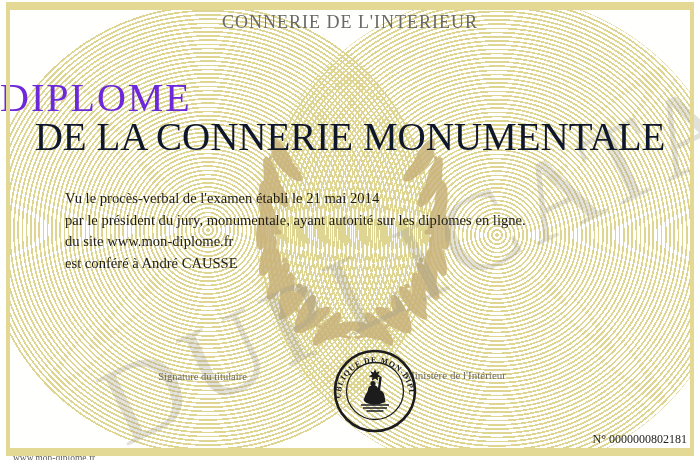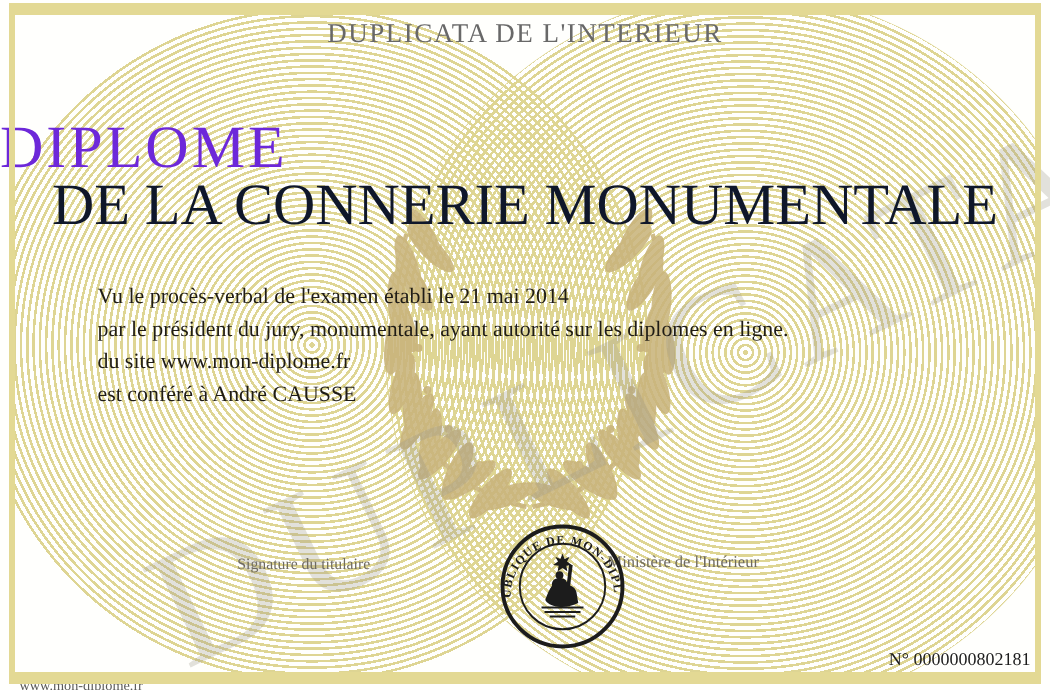--- a/index.html
+++ b/index.html
@@ -116,21 +116,21 @@
             <circle cx="74" cy="102" r="2.6"></circle>
           <circle cx="70" cy="70" r="2.6"></circle>
             <circle cx="60" cy="44" r="2.6"></circle>
         </g>
       </g>
     </g>
   </svg>
 
   <div class="watermark">DUPLICATA</div>
 
-  <div class="txt header">DUPLICATA DE L'INTERIEUR</div>
+  <div class="txt header">CONNERIE DE L'INTERIEUR</div>
 
   <div class="txt title1">DIPLOME</div>
   <div class="txt title2">DE LA CONNERIE MONUMENTALE</div>
 
   <div class="txt bodyblock">
     <div>Vu le procès-verbal de l'examen établi le 21 mai 2014</div>
     <div>par le président du jury, monumentale, ayant autorité sur les diplomes en ligne.</div>
     <div>du site www.mon-diplome.fr</div>
     <div>est conféré à André CAUSSE</div>
   </div>

